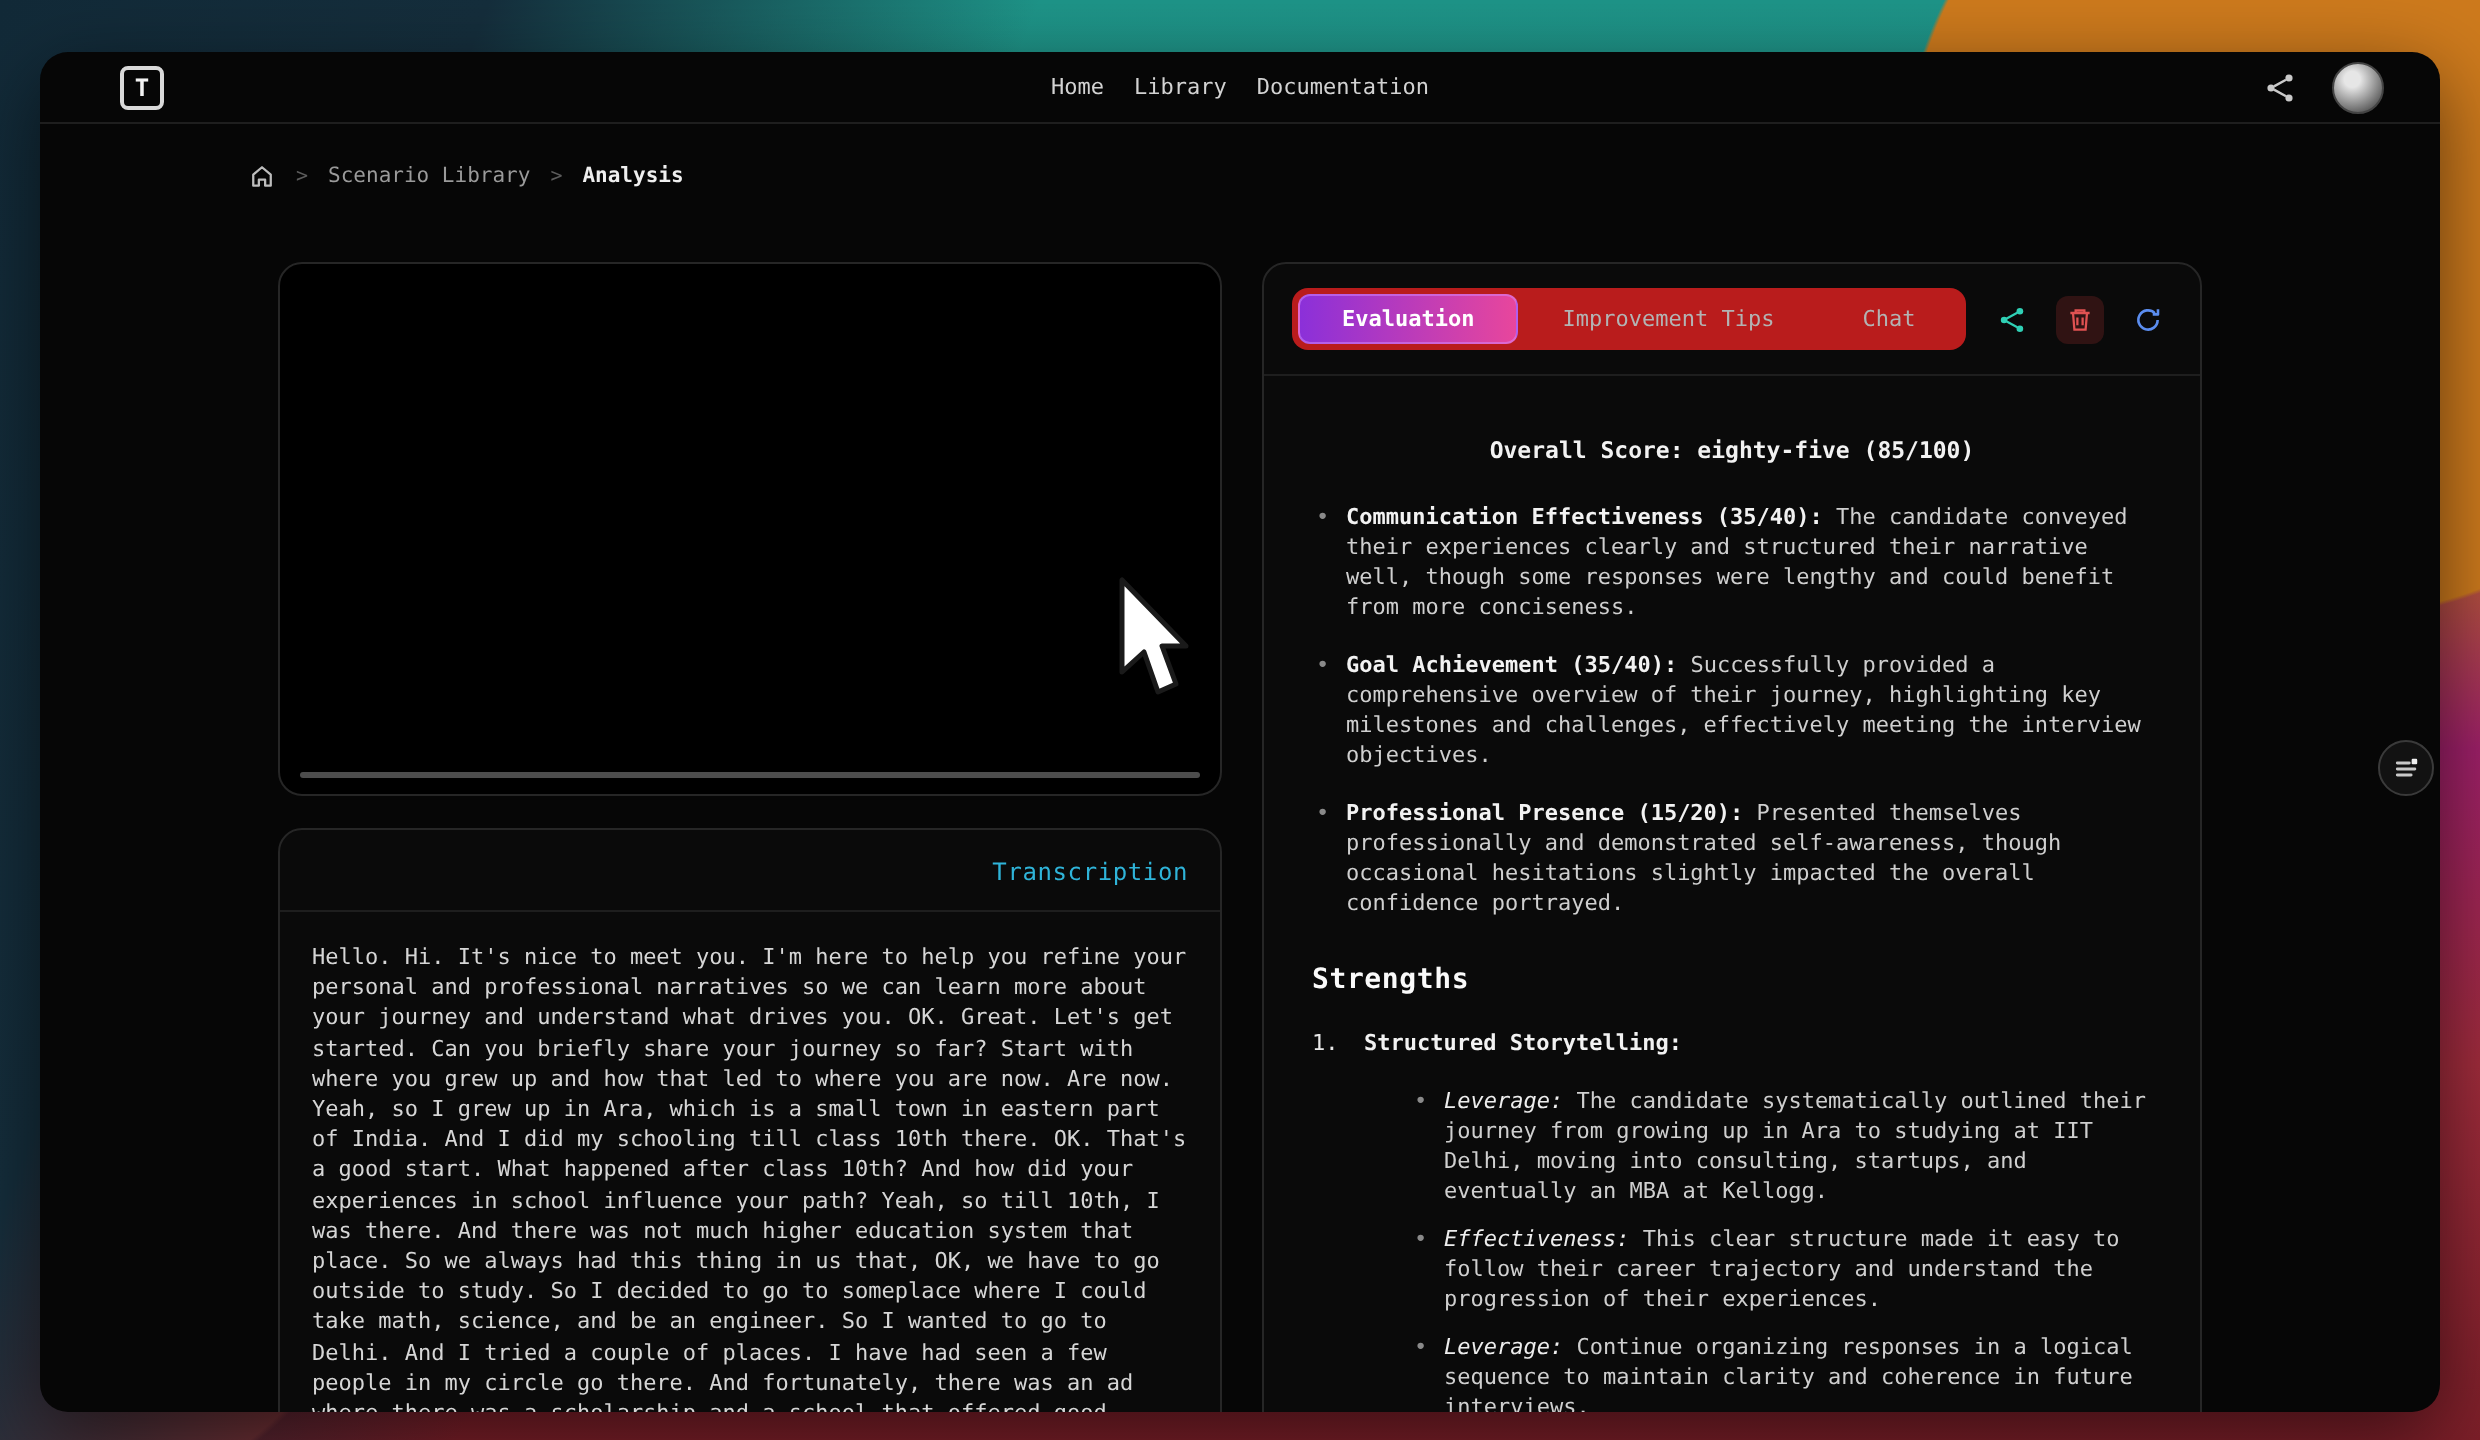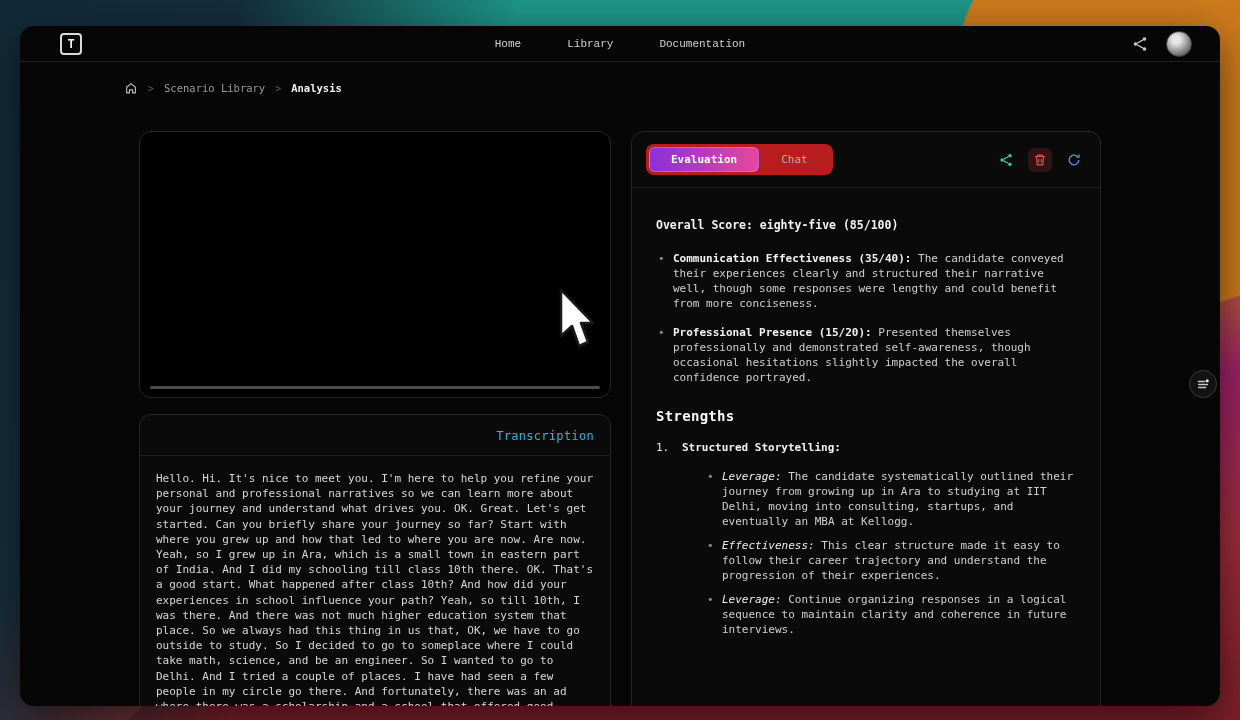--- a/index.html
+++ b/index.html
@@ -26,21 +26,21 @@
   .navbar {
     height:36px; display:flex; align-items:center;
     padding:0 28px; border-bottom:1px solid #1e1e1e; position:relative;
   }
   .logo {
     width:22px; height:22px; margin-left:12px; border:2px solid #d9d9d9; border-radius:4px;
     display:grid; place-items:center; font-size:12px; font-weight:bold; color:#f2f2f2;
   }
   .nav-center {
     position:absolute; left:50%; transform:translateX(-50%);
-    display:flex; gap:46px;font-family:Liberation Mono, monospace;
+    display:flex; gap:15px;
   }
   .nav-link { font-size:11px; color:#d2d2d2; cursor:pointer; }
   .nav-right { margin-left:auto; display:flex; align-items:center; gap:18px; }
   .nav-share { color:#c9c9c9; width:16px; height:16px; }
   .avatar {
     width:26px; height:26px; border-radius:50%;
     background:radial-gradient(circle at 38% 32%, #e6e6e6 0 18%, #a9a9a9 45%, #5d5d5d 78%, #333 100%);
     border:1px solid #444;
   }
 
@@ -100,21 +100,21 @@
   .head-actions { margin-left:auto; display:flex; align-items:center; gap:10px; }
   .act-btn { width:24px; height:24px; display:grid; place-items:center; border-radius:6px; cursor:pointer; }
   .act-share { color:#2fd0b5; }
   .act-trash { background:#301313; color:#e05252; }
   .act-refresh { color:#5b8def; }
   .act-btn svg { width:14px; height:14px; }
   .panel-divider { border-top:1px solid #1e1e1e; }
 
   .panel-body { padding:30px 24px; font-size:11px; line-height:15px; color:#cfcfcf; }
   .h2 { font-size:14px; font-weight:bold; color:#fafafa; margin-bottom:12px; letter-spacing:.3px; }
-  .score-line { font-size:11.5px; font-weight:bold; color:#f2f2f2; margin-bottom:18px; }
+  .score-line { font-size:11.5px; font-weight:bold; color:#f2f2f2; margin-bottom:18px;text-align:center; }
   .blist { list-style:none; }
   .blist > li { position:relative; padding-left:17px; margin-bottom:14px; }
   .blist > li::before { content:"•"; position:absolute; left:2px; color:#8a8a8a; }
   .lead-bold { font-weight:bold; color:#f2f2f2; }
   .h2-strengths { margin-top:24px; margin-bottom:16px; }
   .num-item { display:flex; margin-bottom:14px; }
   .num { width:26px; flex:0 0 26px; color:#e8e8e8; }
   .num-title { font-weight:bold; color:#f2f2f2; }
   .sublist { list-style:none; margin:14px 0 0 24px; }
   .sublist > li { position:relative; padding-left:16px; margin-bottom:9px; }
@@ -180,20 +180,21 @@
       </div>
 
     </div>
 
     <div class="col-right">
       <div class="card panel">
 
         <div class="panel-head">
           <div class="tabs">
             <span class="tab active">Evaluation</span>
+            <span class="tab">Improvement Tips</span>
             <span class="tab">Chat</span>
           </div>
           <div class="head-actions">
             <span class="act-btn act-share">
               <svg viewBox="0 0 16 16" fill="currentColor">
                 <circle cx="12.5" cy="3" r="1.9"></circle>
                   <circle cx="3.5" cy="8" r="1.9"></circle>
                   <circle cx="12.5" cy="13" r="1.9"></circle>
                 <path d="M5 7.2l6-3.3M5 8.8l6 3.3" stroke="currentColor" stroke-width="1.3" fill="none"></path>
               </svg>
@@ -217,20 +218,23 @@
 
         <div class="panel-body">
 
           <div class="score-line">Overall Score: eighty-five (85/100)</div>
 
           <ul class="blist">
             <li>
               <span class="lead-bold">Communication Effectiveness (35/40):</span><span> The candidate conveyed their experiences clearly and structured their narrative well, though some responses were lengthy and could benefit from more conciseness.</span>
             </li>
             <li>
+              <span class="lead-bold">Goal Achievement (35/40):</span><span> Successfully provided a comprehensive overview of their journey, highlighting key milestones and challenges, effectively meeting the interview objectives.</span>
+            </li>
+            <li>
               <span class="lead-bold">Professional Presence (15/20):</span><span> Presented themselves professionally and demonstrated self-awareness, though occasional hesitations slightly impacted the overall confidence portrayed.</span>
             </li>
           </ul>
 
           <div class="h2 h2-strengths">Strengths</div>
 
           <div class="num-item">
             <span class="num">1.</span>
             <div>
               <span class="num-title">Structured Storytelling:</span>

